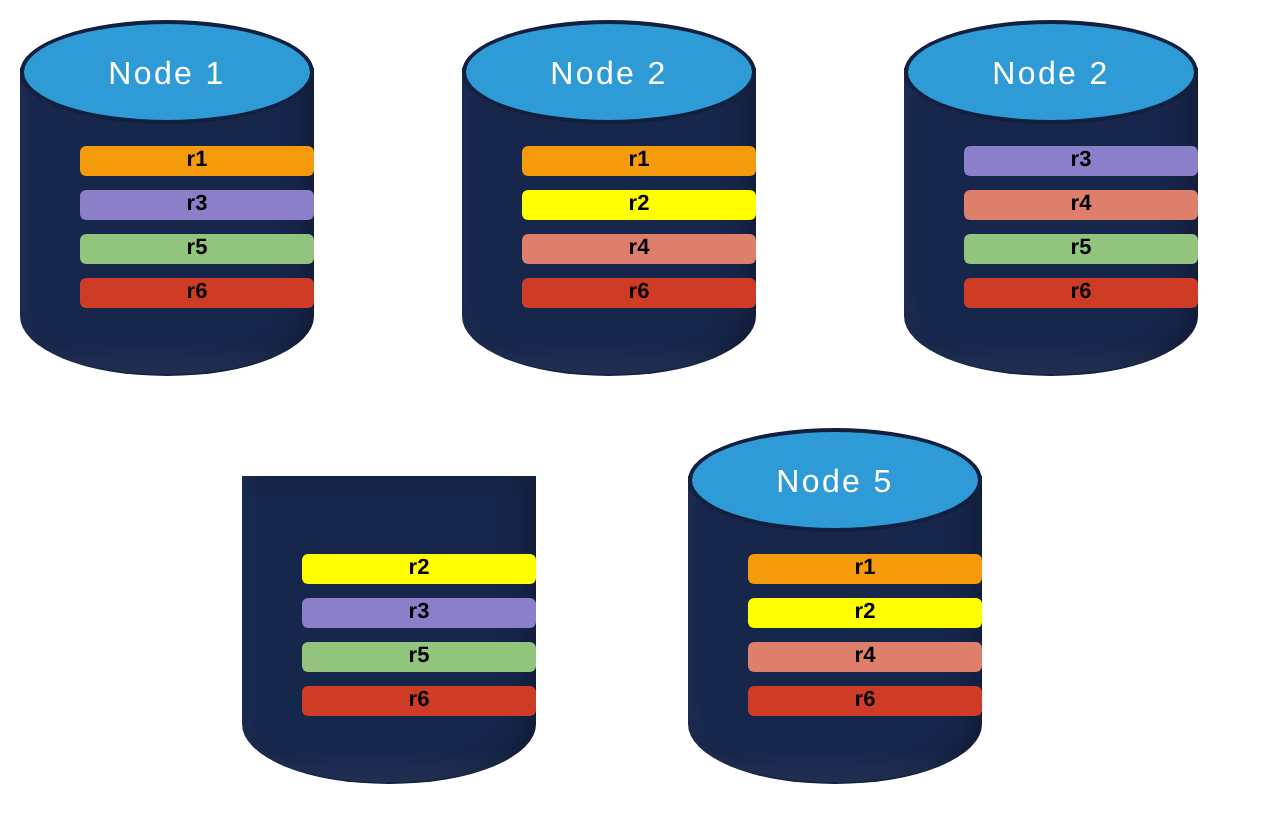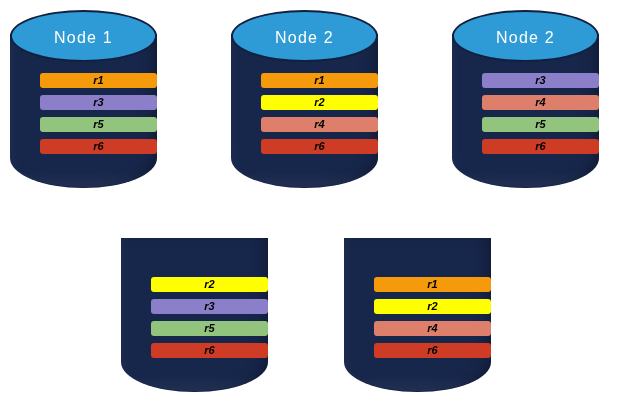--- a/index.html
+++ b/index.html
@@ -73,21 +73,20 @@
     height:15px;
     margin-bottom:7px;
     border-radius:3px;
     display:flex;
     align-items:center;
     justify-content:center;
     color:#000000;
     font-size:11px;
     font-weight:bold;
     line-height:1;
-    font-style:italic;
   }
   .bar:last-child{margin-bottom:0;}
 </style>
 </head>
 <body>
 
 <div id="stage">
     <div class="node" style="left: 10px; top: 10px;">
       <div class="body" style="background: rgb(23, 38, 75);"></div>
       <div class="top" style="background: rgb(46, 155, 214); border-color: rgb(18, 32, 63);">
@@ -128,20 +127,23 @@
       <div class="body" style="background: rgb(23, 38, 75);"></div>
       <div class="bars">
         <div class="bar" style="background: rgb(255, 255, 0); color: rgb(0, 0, 0);">r2</div>
         <div class="bar" style="background: rgb(140, 127, 201); color: rgb(0, 0, 0);">r3</div>
         <div class="bar" style="background: rgb(146, 196, 125); color: rgb(0, 0, 0);">r5</div>
         <div class="bar" style="background: rgb(206, 60, 38); color: rgb(0, 0, 0);">r6</div>
       </div>
     </div>
     <div class="node" style="left: 344px; top: 214px;">
       <div class="body" style="background: rgb(23, 38, 75);"></div>
+      <div class="top" style="background: rgb(46, 155, 214); border-color: rgb(18, 32, 63);">
+        <span class="top-label" style="color: rgb(255, 255, 255);">Node  5</span>
+      </div>
       <div class="bars">
         <div class="bar" style="background: rgb(245, 155, 11); color: rgb(0, 0, 0);">r1</div>
         <div class="bar" style="background: rgb(255, 255, 0); color: rgb(0, 0, 0);">r2</div>
         <div class="bar" style="background: rgb(221, 127, 107); color: rgb(0, 0, 0);">r4</div>
         <div class="bar" style="background: rgb(206, 60, 38); color: rgb(0, 0, 0);">r6</div>
       </div>
     </div>
   </div>
 
 </body></html>

